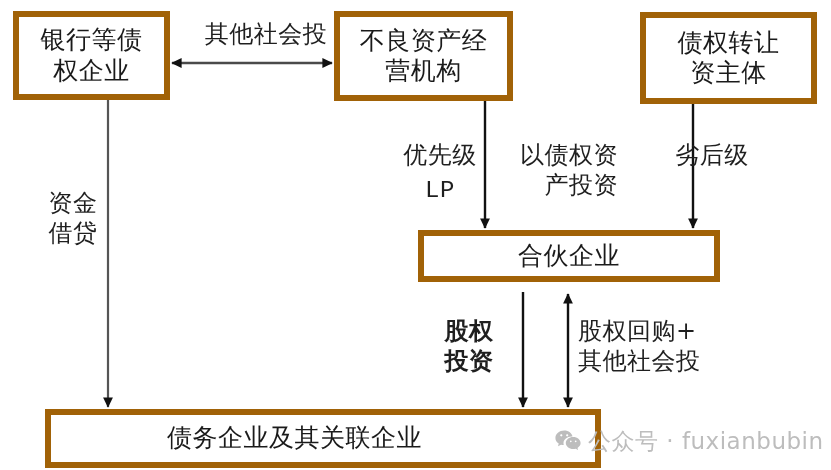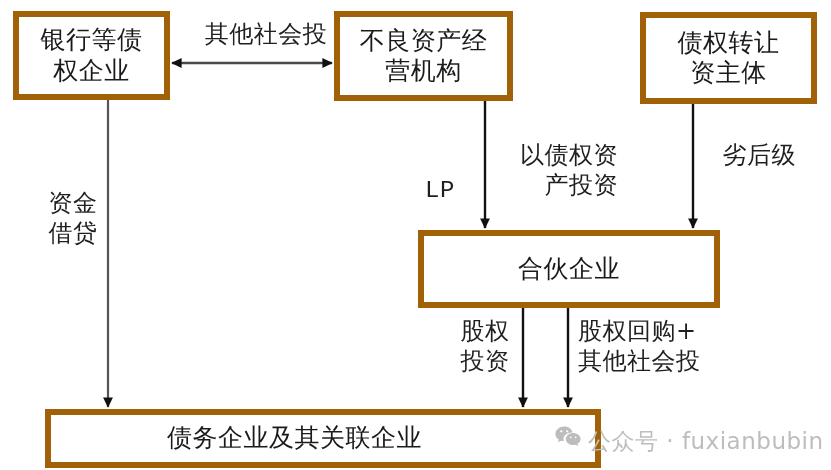--- a/index.html
+++ b/index.html
@@ -46,21 +46,21 @@
     position: absolute;
     left: 0;
     top: 0;
     width: 831px;
     height: 470px;
     pointer-events: none;
   }
   .watermark {
     position: absolute;
     display: flex;
-    align-items: flex-start;
+    align-items: flex-end;
     gap: 7px;
     color: #bdbdbd;
     font-size: 23px;
     font-family: "DejaVu Sans", "Liberation Sans", sans-serif;
     letter-spacing: 0.5px;
     white-space: nowrap;
   }
   .wm-icon { display: block; }
 </style>
 </head>
@@ -105,39 +105,40 @@
 
   <div class="node" style="left:13px;  top:11px;  width:157px; height:89px;">银行等债
 权企业</div>
 
   <div class="node" style="left:334px; top:11px;  width:179px; height:90px;">不良资产经
 营机构</div>
 
   <div class="node" style="left:640px; top:12px;  width:177px; height:92px;">债权转让
 资主体</div>
 
-  <div class="node" style="left:418px; top:230px; width:302px; height:78px;">合伙企业</div>
+  <div class="node" style="left:418px; top:230px; width:302px; height:52px;">合伙企业</div>
 
   <div class="node" style="left:45px;  top:409px; width:556px; height:59px; justify-content:flex-start; padding-left:116px;">债务企业及其关联企业</div>
 
   <div class="edge-label" style="left:196px; top:19px; width:140px;">其他社会投</div>
 
   <div class="edge-label" style="left:32px; top:188px; width:82px;">资金
 借贷</div>
 
+  <div class="edge-label" style="left:392px; top:140px; width:96px;">优先级</div>
 
   <div class="edge-label lp" style="left:405px; top:176px; width:70px;">LP</div>
 
   <div class="edge-label" style="left:500px; top:140px; width:118px;text-align:right;">以债权资
 产投资</div>
 
-  <div class="edge-label" style="left:700px; top:140px; width:96px;text-align:right;">劣后级</div>
+  <div class="edge-label" style="left:664px; top:140px; width:96px;">劣后级</div>
 
 
-  <div class="edge-label" style="left:452px; top:316px; width:66px;">股权
+  <div class="edge-label" style="left:436px; top:316px; width:66px;font-weight:bold;">股权
 投资</div>
 
   <div class="edge-label" style="left:578px; top:316px; width:166px; text-align:left;">股权回购+
 其他社会投</div>
 
   <div class="watermark" style="left:555px; top:426px;">
     <span class="wm-icon">
       <svg width="26" height="22" viewBox="0 0 26 22" xmlns="http://www.w3.org/2000/svg">
         <path fill="#bdbdbd" d="M9.3 0.6C4.3 0.6 0.4 3.9 0.4 7.9c0 2.3 1.3 4.3 3.3 5.6L3 16.2l3-1.5c0.9 0.3 1.8 0.4 2.8 0.4
                  -0.2-0.6-0.3-1.2-0.3-1.8 0-3.7 3.6-6.7 8.1-6.7 0.3 0 0.6 0 0.9 0C17 3.3 13.6 0.6 9.3 0.6z

